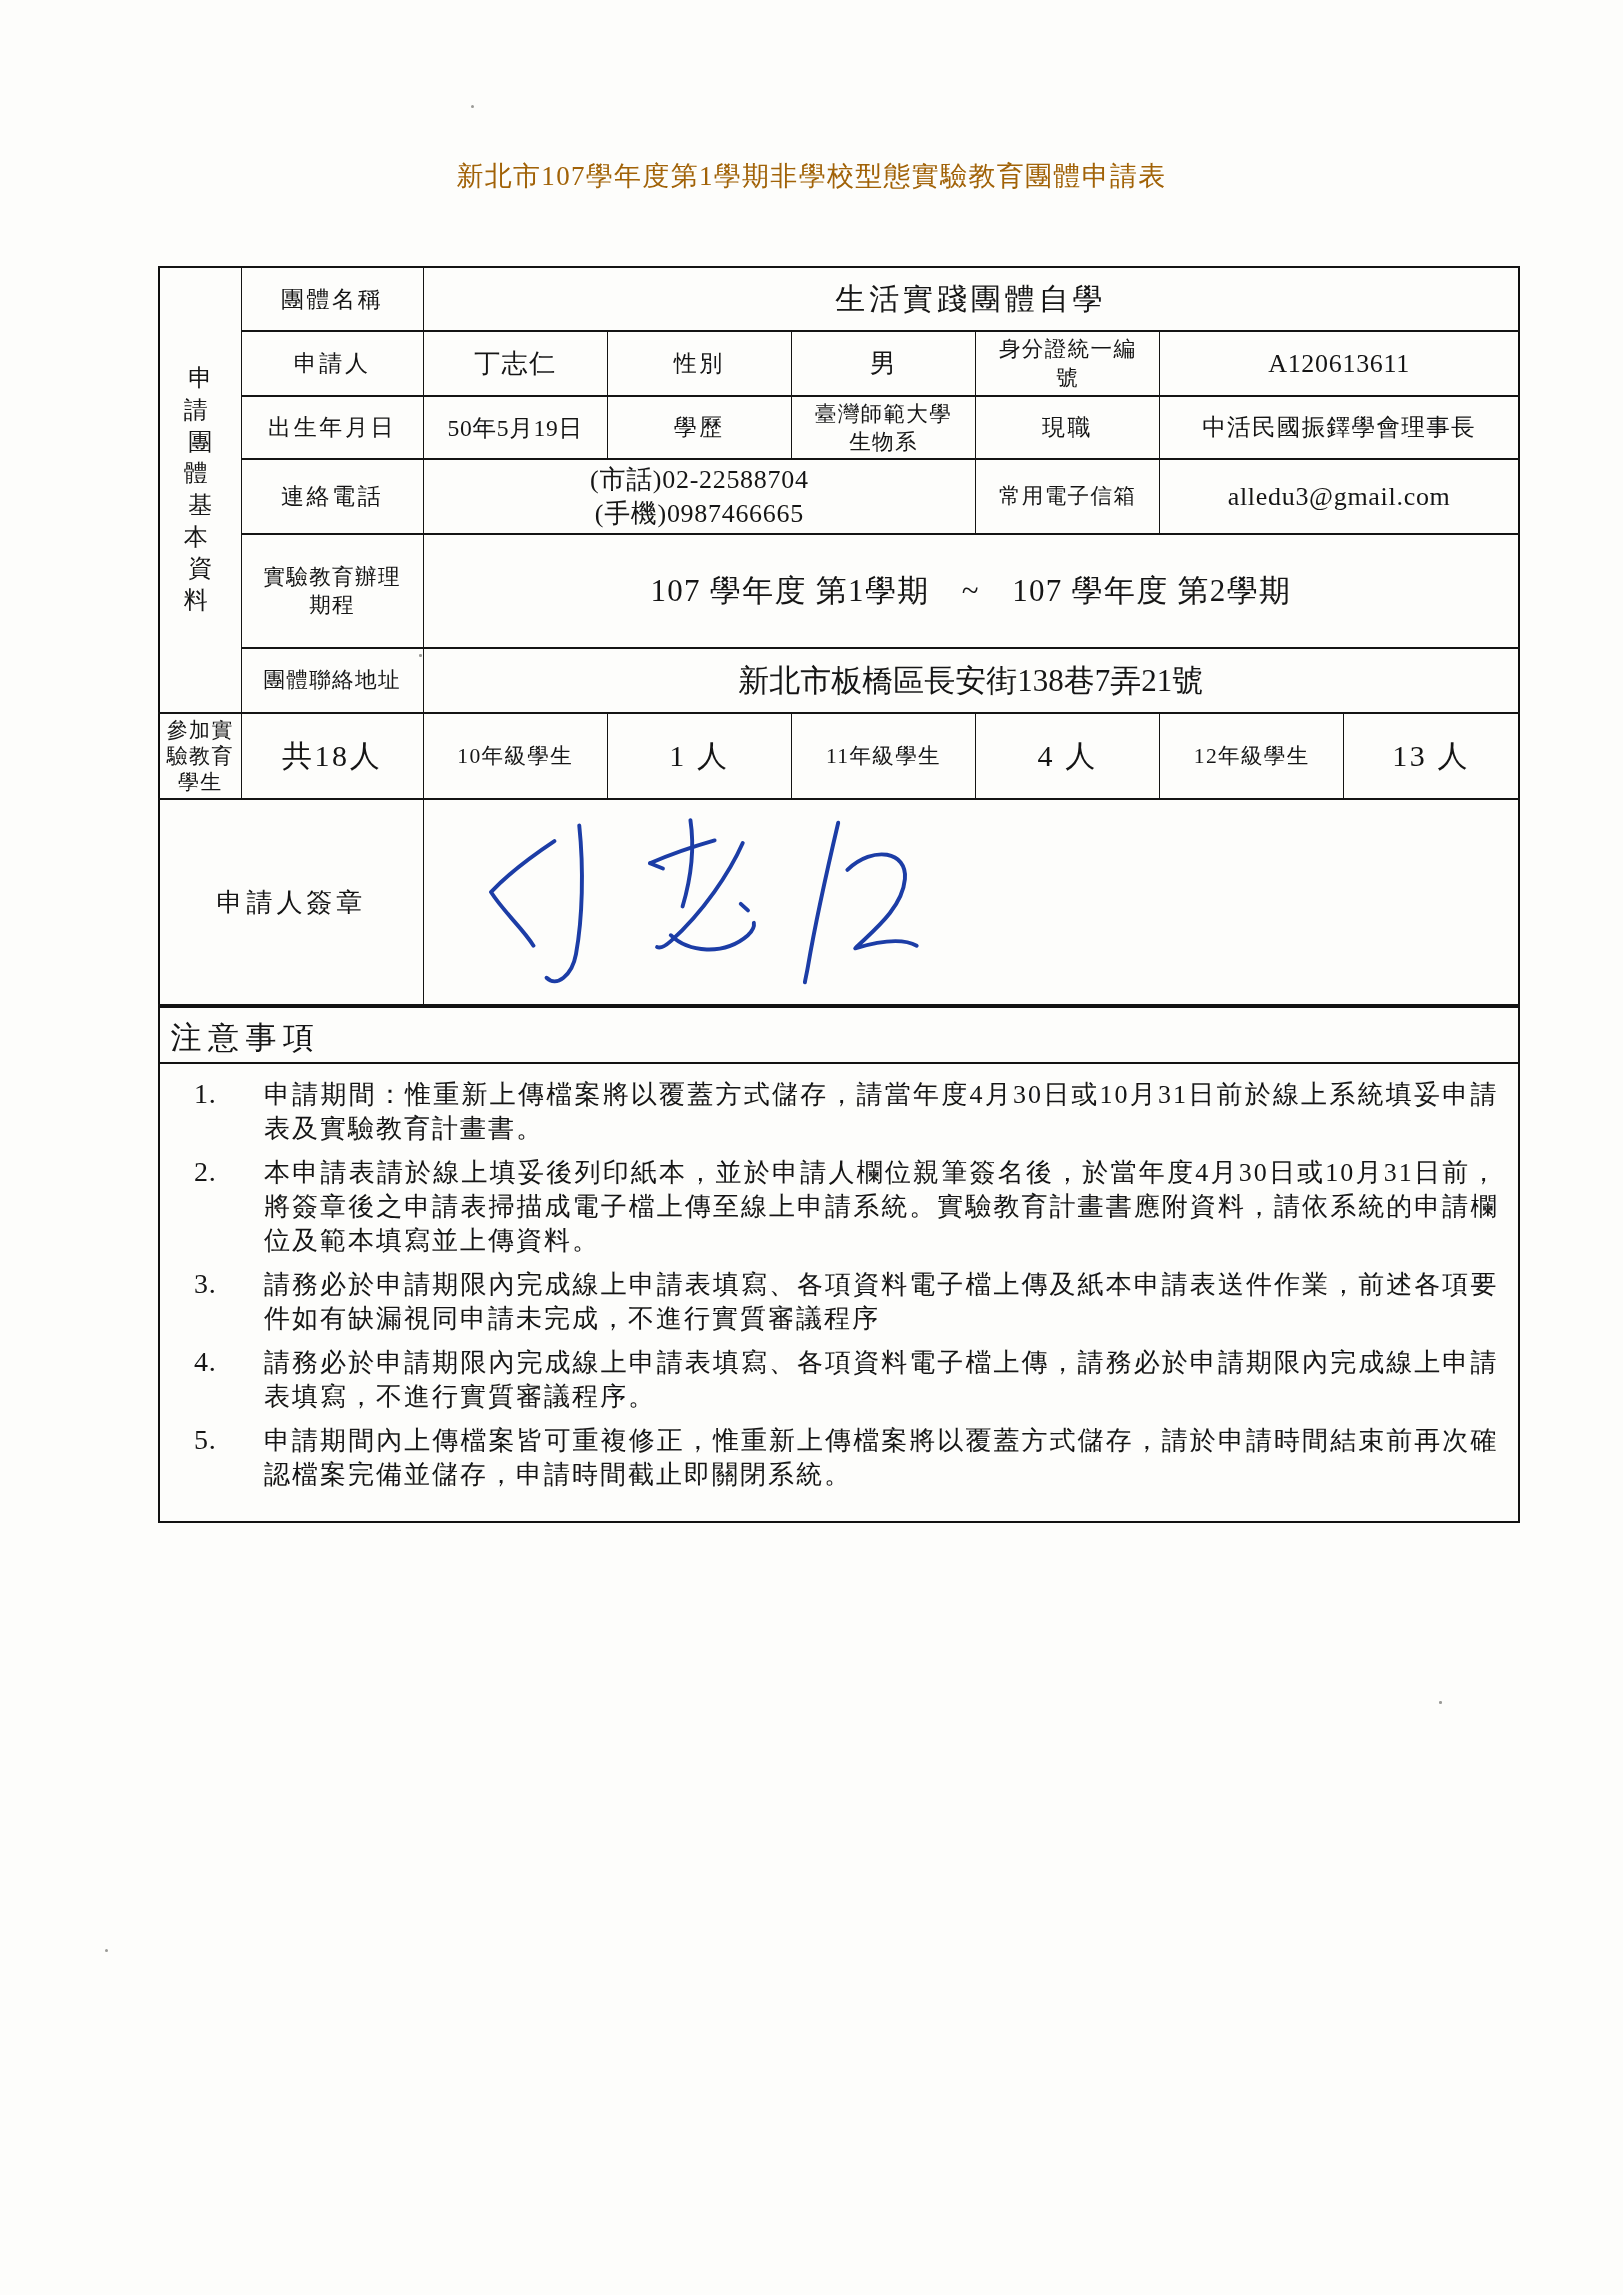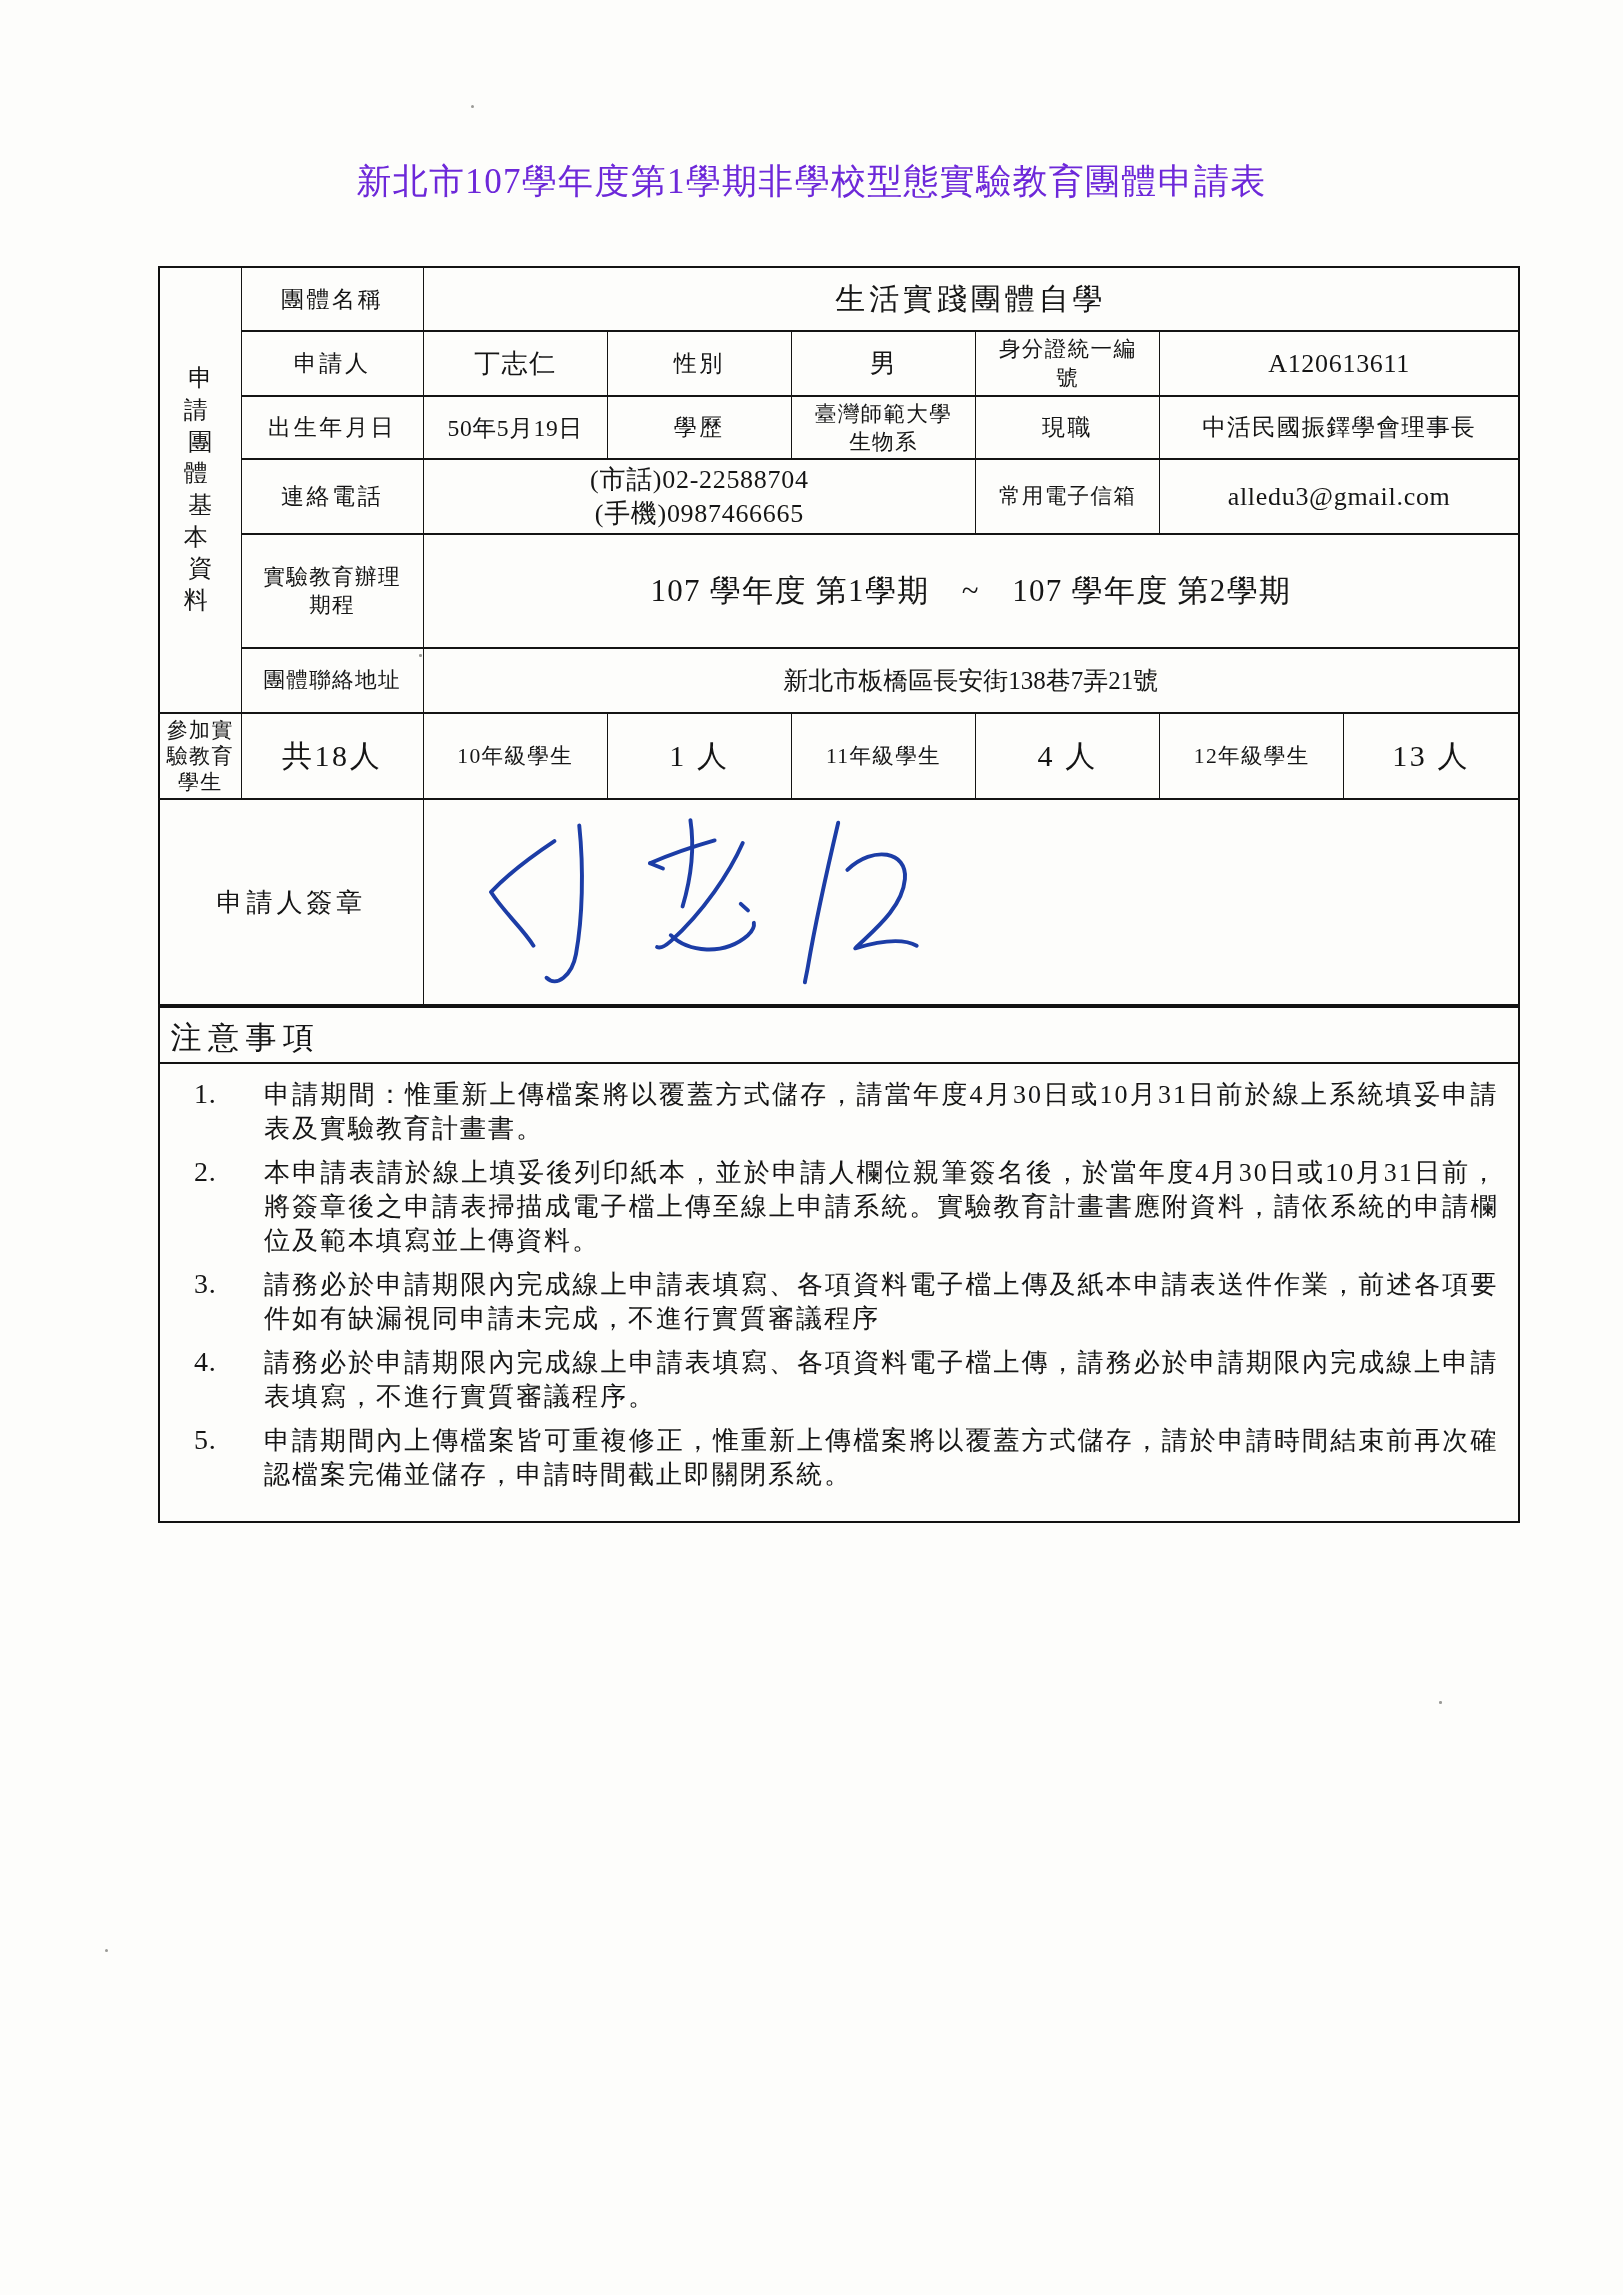--- a/index.html
+++ b/index.html
@@ -13,22 +13,22 @@
     background:#fdfdfb;
     color:#151515;
     overflow:hidden;
   }
   
   .speck{position:absolute;background:#9a9a96;border-radius:50%;}
 
   #doc-title{
     position:absolute;left:0;top:158px;width:100%;
     text-align:center;
-    font-size:35px;letter-spacing:1.3px;
-    color:#6d28d9;
+    font-size:27px;letter-spacing:1.3px;
+    color:#a16207;
   }
 
   table.form{
     position:absolute;left:158px;top:266px;
     width:1362px;
     border-collapse:collapse;table-layout:fixed;
     font-size:23.6px;
   }
   table.form td{
     border:1.3px solid #141414;
@@ -42,21 +42,21 @@
   .lbl-sm{font-size:21.6px;letter-spacing:1.3px;line-height:1.25;}
   .val{font-size:26px;letter-spacing:1.3px;}
   .val-lg{font-size:30px;letter-spacing:3.9px;}
   .num{font-size:26px;letter-spacing:0.7px;}
   .count{font-size:30px;letter-spacing:2.6px;}
   .side-label{line-height:1.32;}
   .side-label div{font-size:24px;letter-spacing:9.2px;text-indent:9.2px;}
   .two-line{line-height:1.3;}
   .period-val{font-size:31px;letter-spacing:1.3px;white-space:pre;padding-right:186px;}
   .groupname-cell{padding-right:307px;}
-  .address-cell{padding-right:314px;font-size:25px;border-radius:14px;}
+  .address-cell{padding-right:314px;font-size:31px;border-radius:14px;}
   .sig-cell{position:relative;padding:0;}
   .sig-cell svg{display:block;margin:3.9px 0 0 26px;}
 
   #notes-box{
     position:absolute;left:158px;top:1006px;
     width:1362px;height:517px;
     border:2px solid #121212;
     box-sizing:border-box;
   }
   #notes-heading{

